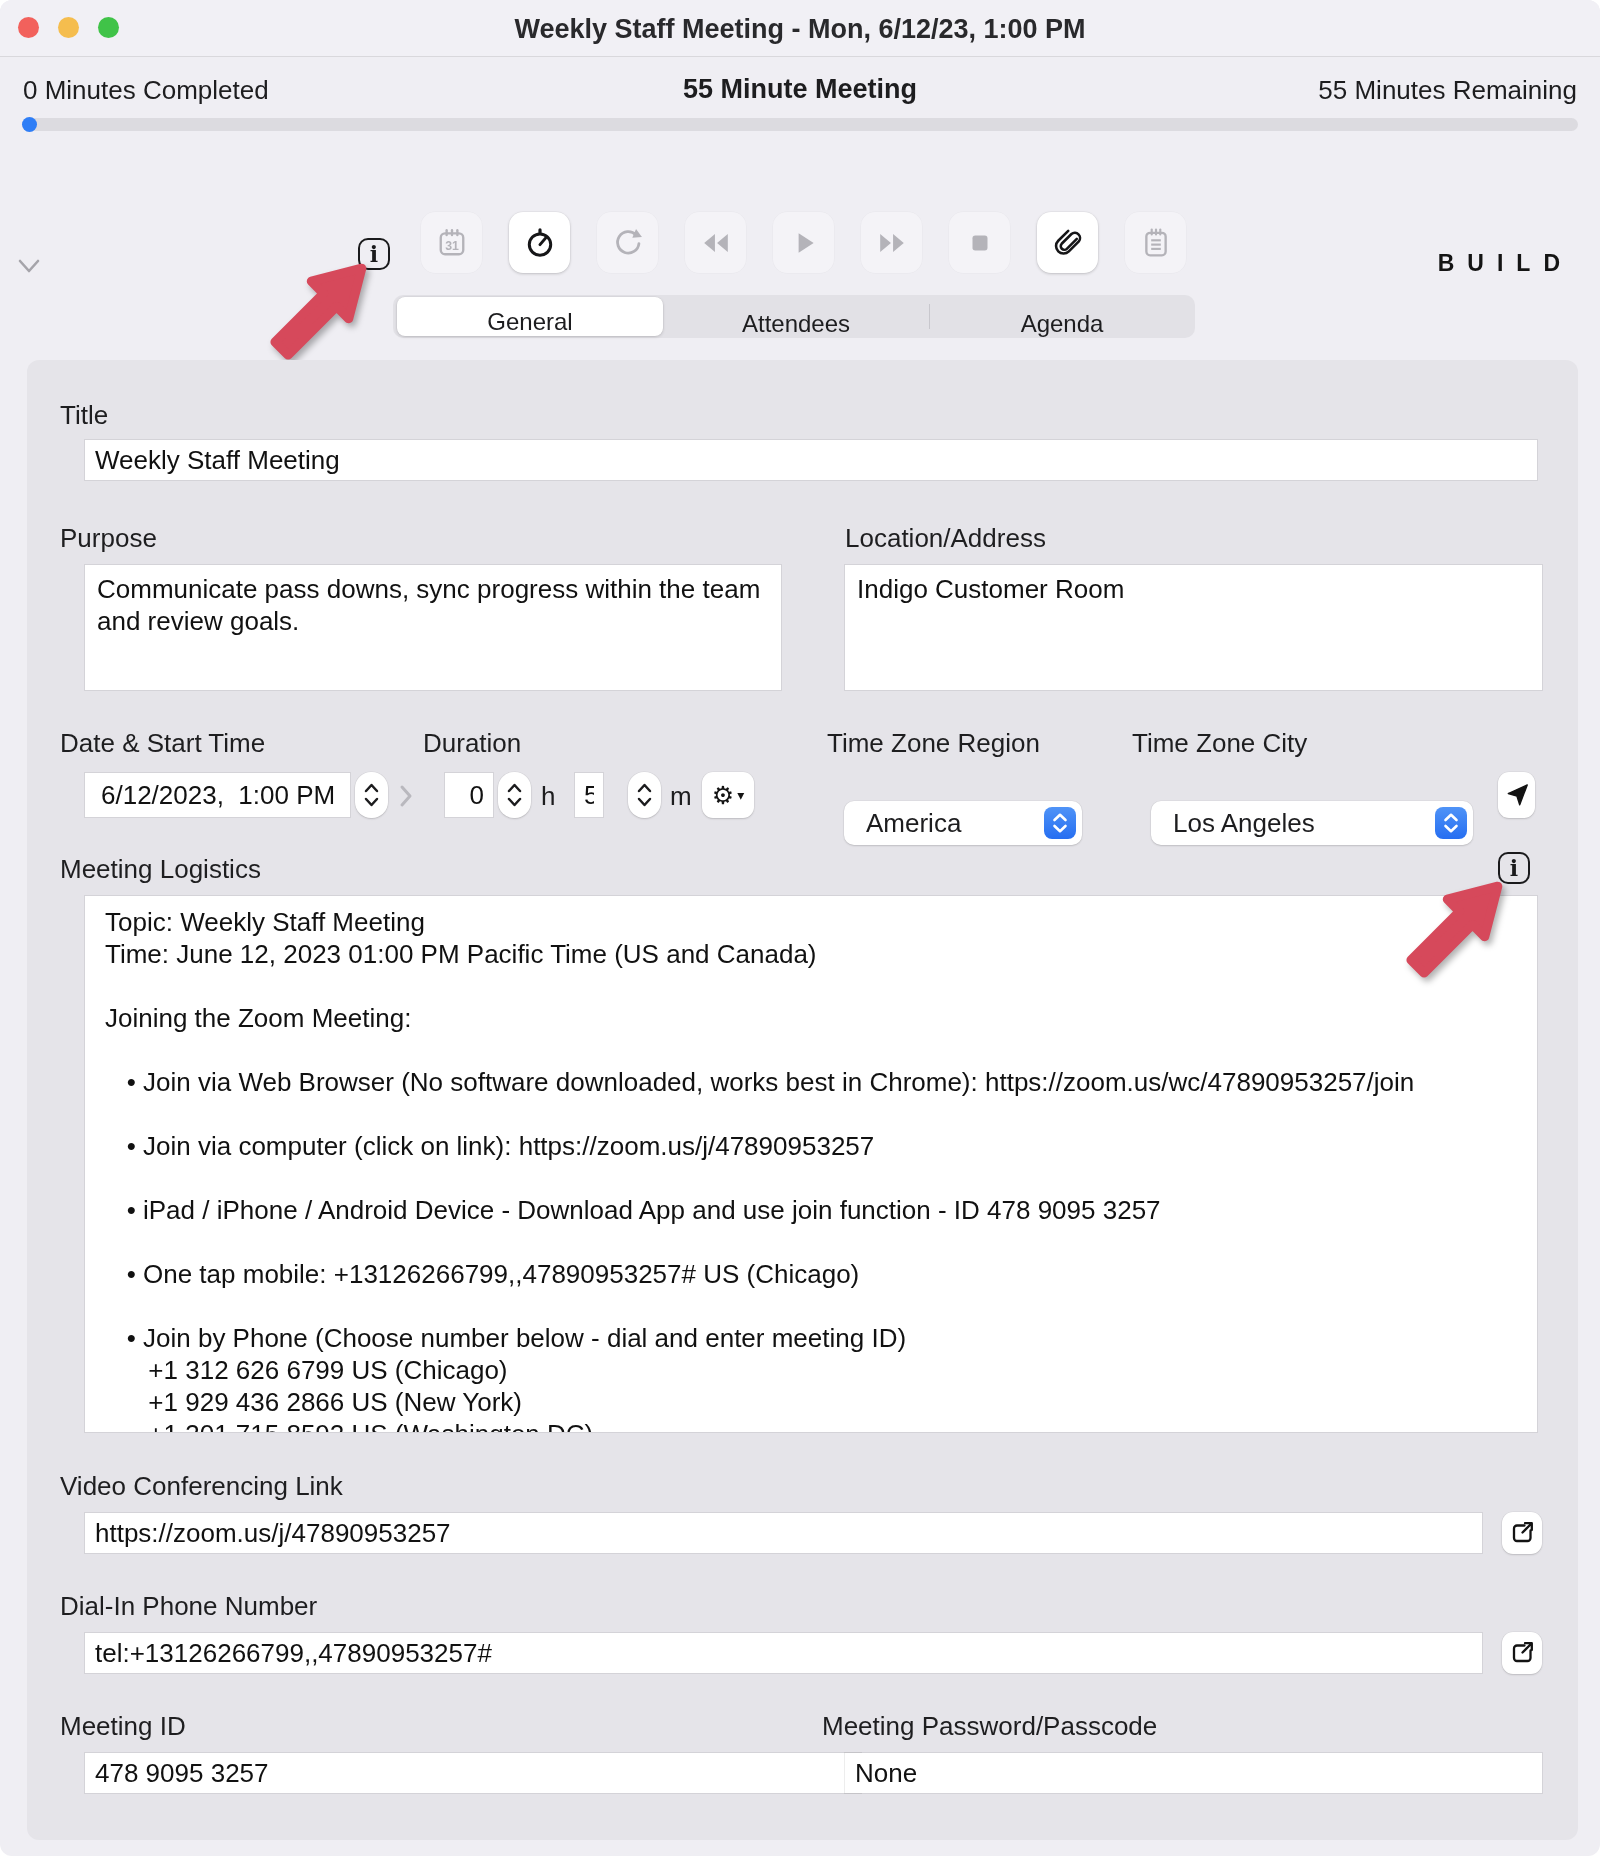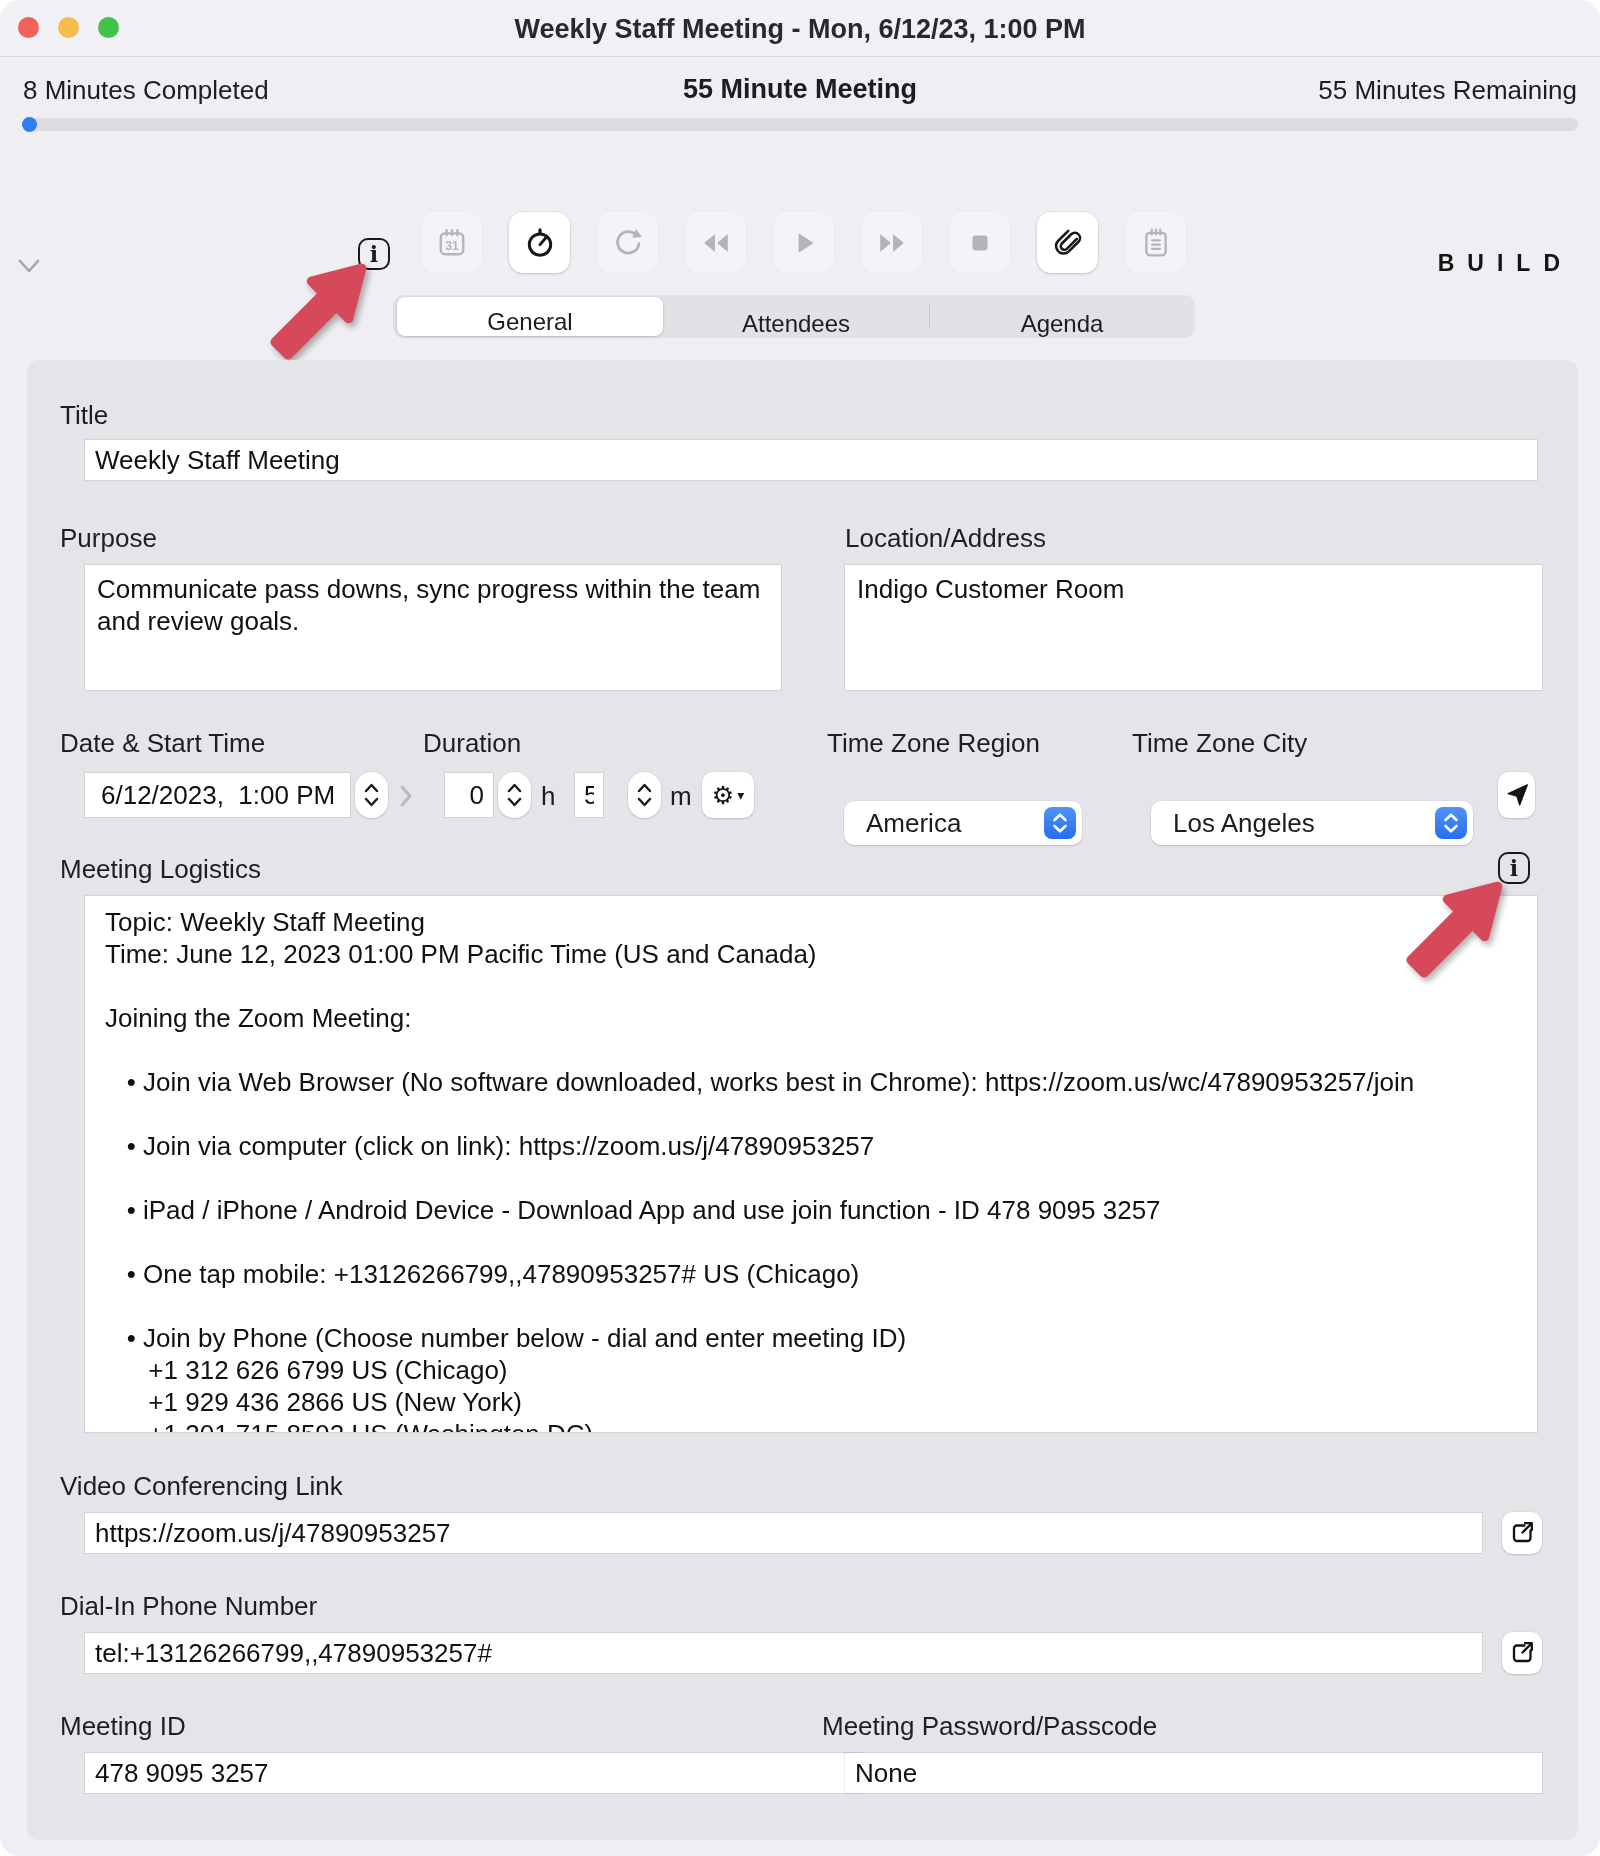--- a/index.html
+++ b/index.html
@@ -3,21 +3,21 @@
 <meta charset="utf-8">
 <style>
   :root{
     --window-bg:#efeef3; --titlebar-bg:#f1f0f5; --panel-bg:#e5e4e9;
     --text:#1d1d1f; --accent-blue:#2f7ef6; --arrow-red:#d6495b;
     --disabled-icon:#b4b3b9; --enabled-icon:#161618;
   }
   *{box-sizing:border-box;margin:0;padding:0}
   body{background:#ffffff;font-family:"Liberation Sans","DejaVu Sans",sans-serif;color:var(--text);}
   .window{position:relative;width:1600px;height:1856px;background:var(--window-bg);
-    border-radius:20px;overflow:hidden;padding-left:48px;}
+    border-radius:12px;overflow:hidden;padding-left:48px;}
   .abs{position:absolute}
 
   
   .titlebar{position:absolute;left:0;top:0;width:1600px;height:57px;background:var(--titlebar-bg);
     border-bottom:1px solid #d9d8dc;}
   .win-title{position:absolute;left:0;right:0;top:14px;text-align:center;font-size:27px;font-weight:600;color:#29292c;}
   .light{position:absolute;top:17px;width:21px;height:21px;border-radius:50%;}
 
   
   .ph-left{position:absolute;left:23px;top:75px;font-size:26px;}
@@ -69,21 +69,21 @@
 
 <div class="window">
 
   <div class="titlebar">
     <span class="light" style="left:18px;background:var(--traffic-red,#f2615c)"></span>
     <span class="light" style="left:58px;background:var(--traffic-yellow,#f5bd4e)"></span>
     <span class="light" style="left:98px;background:var(--traffic-green,#40c348)"></span>
     <div class="win-title">Weekly Staff Meeting - Mon, 6/12/23, 1:00 PM</div>
   </div>
 
-  <div class="ph-left">8 Minutes Completed</div>
+  <div class="ph-left">0 Minutes Completed</div>
   <div class="ph-center">55 Minute Meeting</div>
   <div class="ph-right">55 Minutes Remaining</div>
   <div class="track">
     <div class="dot"></div>
   </div>
 
   <svg class="abs" style="left:18px;top:258px" width="22" height="16" viewBox="0 0 22 16">
       <polyline points="2,3 11,13 20,3" fill="none" stroke="#a5a4aa" stroke-width="2.6" stroke-linecap="round" stroke-linejoin="round"></polyline>
     </svg>
 

